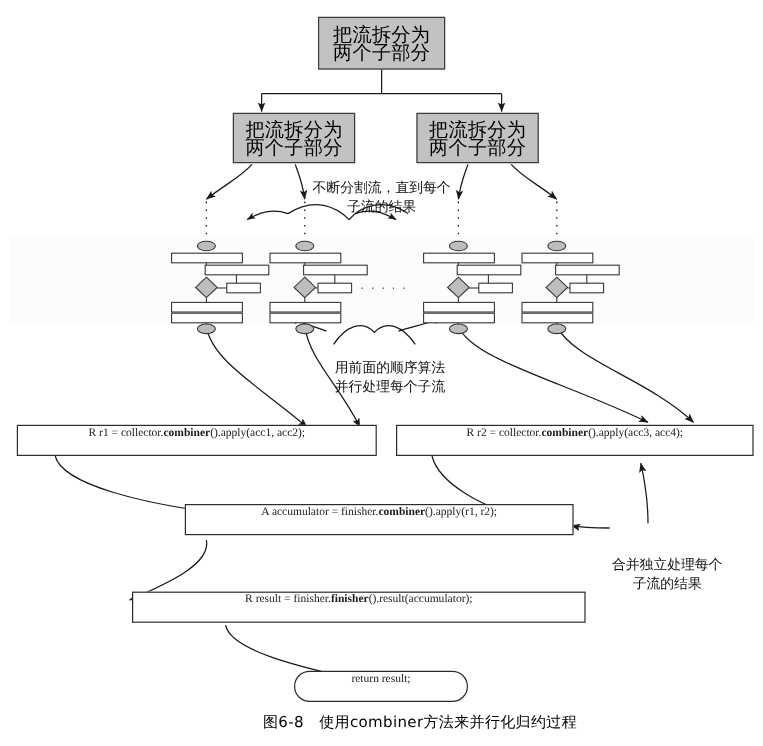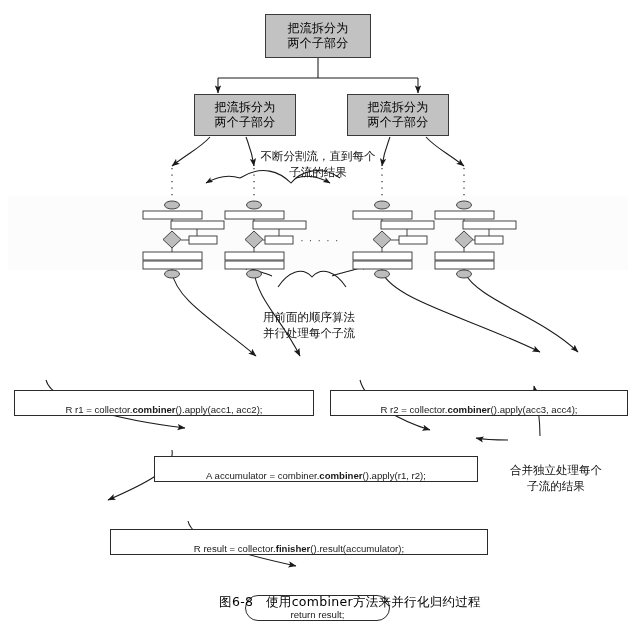--- a/index.html
+++ b/index.html
@@ -10,32 +10,32 @@
   }
   #stage{position:absolute;left:0;top:0;width:636px;height:622px;}
   #svgroot{position:absolute;left:0;top:0;width:636px;height:622px;}
 
   
   .pbox{
     position:absolute;box-sizing:border-box;
     background:#c2c2c2;border:1px solid #3a3a3a;
     display:flex;flex-direction:column;align-items:center;justify-content:center;
     font-family:"DejaVu Sans", sans-serif;
-    font-size:12px;line-height:15px;color:#000;letter-spacing:.2px;
+    font-size:16px;line-height:15px;color:#000;letter-spacing:.2px;
     text-align:center;
   }
   .pbox span{display:block;white-space:nowrap;}
 
   
   .codebox{
     position:absolute;box-sizing:border-box;
     background:#ffffff;border:1px solid #2b2b2b;
-    display:flex;align-items:flex-end;justify-content:center;
-    font-family:Liberation Sans, sans-serif;
-    font-size:9.6px;color:#1a1a1a;white-space:nowrap;letter-spacing:0px;margin-top:36px;
+    display:flex;align-items:flex-start;justify-content:center;
+    font-family:Liberation Serif, serif;
+    font-size:9.6px;color:#1a1a1a;white-space:nowrap;letter-spacing:0px;
   }
   .codebox .b{font-weight:bold;}
 
   
   .note{
     position:absolute;
     font-family:"DejaVu Sans", sans-serif;
     font-size:11.5px;line-height:16px;color:#111;
     text-align:center;white-space:nowrap;
   }
@@ -198,21 +198,21 @@
   <div class="pbox" style="left:347px;top:94px;width:102px;height:42px;">
     <span>把流拆分为</span>
     <span>两个子部分</span>
   </div>
 
   <div class="note" style="left:238px;top:148px;width:160px;">
     <span>不断分割流，直到每个</span>
     <span>子流的结果</span>
   </div>
 
-  <div class="note" style="left:239px;top:298px;width:140px;margin-top:11px;">
+  <div class="note" style="left:255px;top:298px;width:140px;">
     <span>用前面的顺序算法</span>
     <span>并行处理每个子流</span>
   </div>
 
   <div class="note" style="left:490px;top:442px;width:132px;margin-top:20px;">
     <span>合并独立处理每个</span>
     <span>子流的结果</span>
   </div>
 
   <div class="note" style="left:288px;top:233px;width:64px;letter-spacing:1.5px;font-size:9px;color:#444;">
@@ -221,25 +221,25 @@
 
   <div class="codebox" style="left:14px;top:354px;width:300px;height:26px;">
     <span><span>R r1 = collector.</span><span class="b">combiner</span><span>().apply(acc1, acc2);</span></span>
   </div>
 
   <div class="codebox" style="left:330px;top:354px;width:298px;height:26px;">
     <span><span>R r2 = collector.</span><span class="b">combiner</span><span>().apply(acc3, acc4);</span></span>
   </div>
 
   <div class="codebox" style="left:154px;top:420px;width:324px;height:26px;">
-    <span><span>A accumulator = combiner.</span><span class="b">combiner</span><span>().apply(r1, r2);</span></span>
+    <span><span>A accumulator = finisher.</span><span class="b">combiner</span><span>().apply(r1, r2);</span></span>
   </div>
 
   <div class="codebox" style="left:110px;top:493px;width:378px;height:26px;">
-    <span><span>R result = collector.</span><span class="b">finisher</span><span>().result(accumulator);</span></span>
+    <span><span>R result = finisher.</span><span class="b">finisher</span><span>().result(accumulator);</span></span>
   </div>
 
   <div class="codebox" style="left:245px;top:559px;width:145px;height:26px;border-radius:13px;">
     <span>return result;</span>
   </div>
 
   <div class="caption">图6-8　使用combiner方法来并行化归约过程</div>
 
 </div>
 

